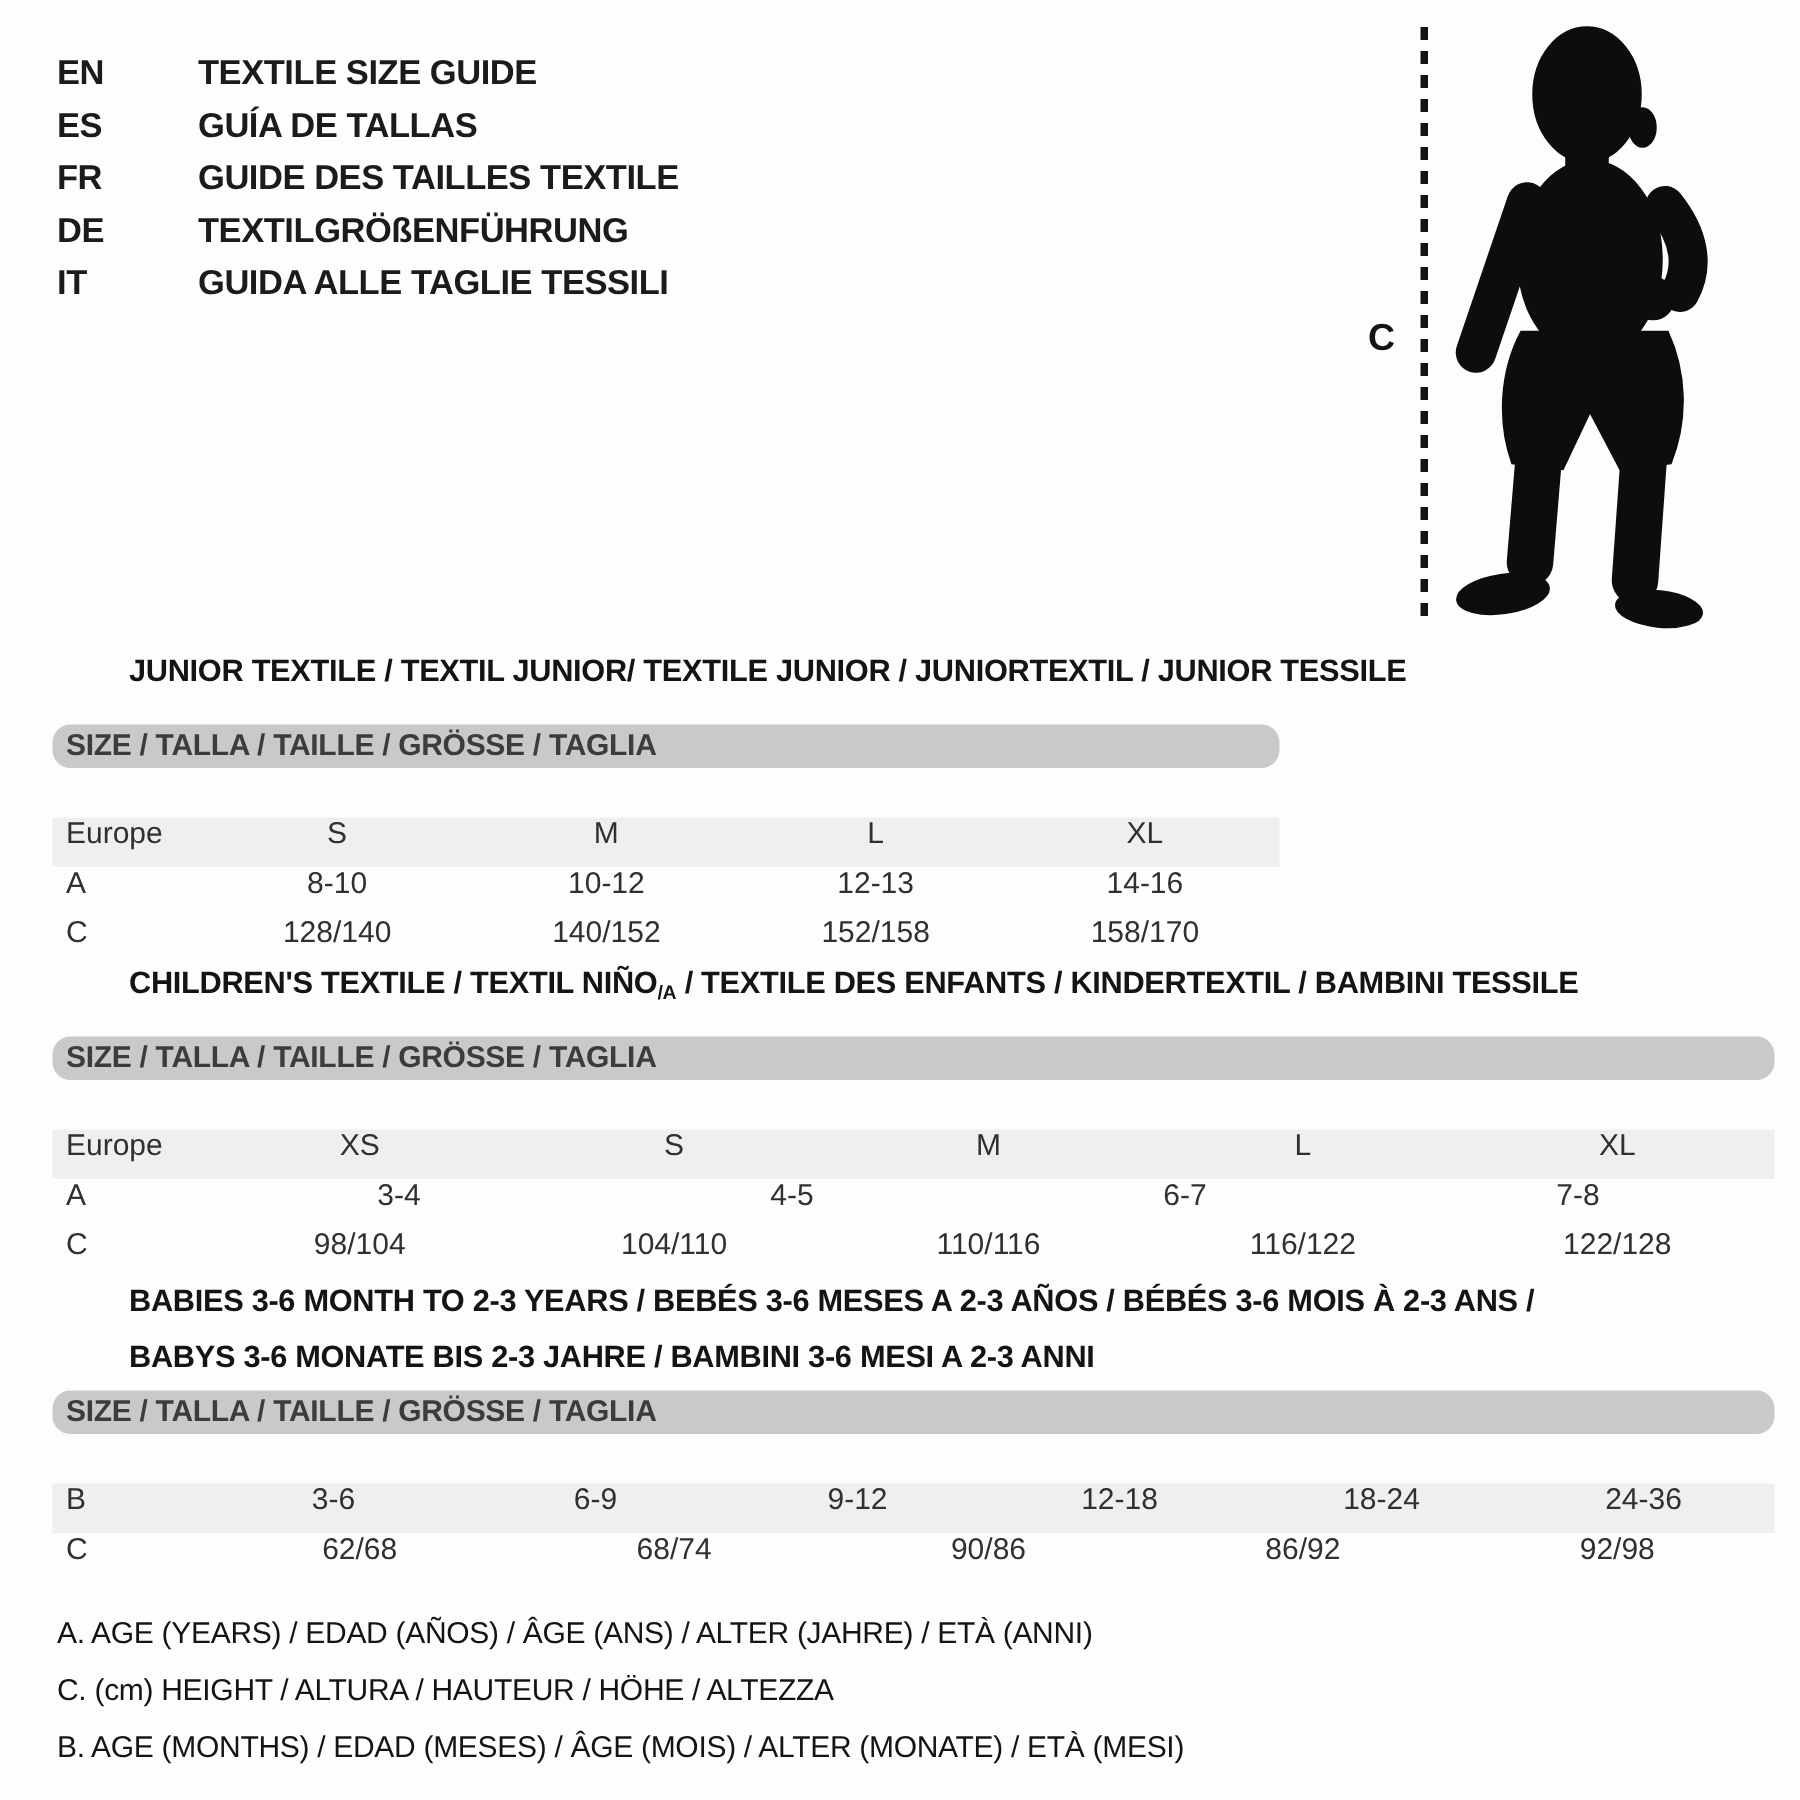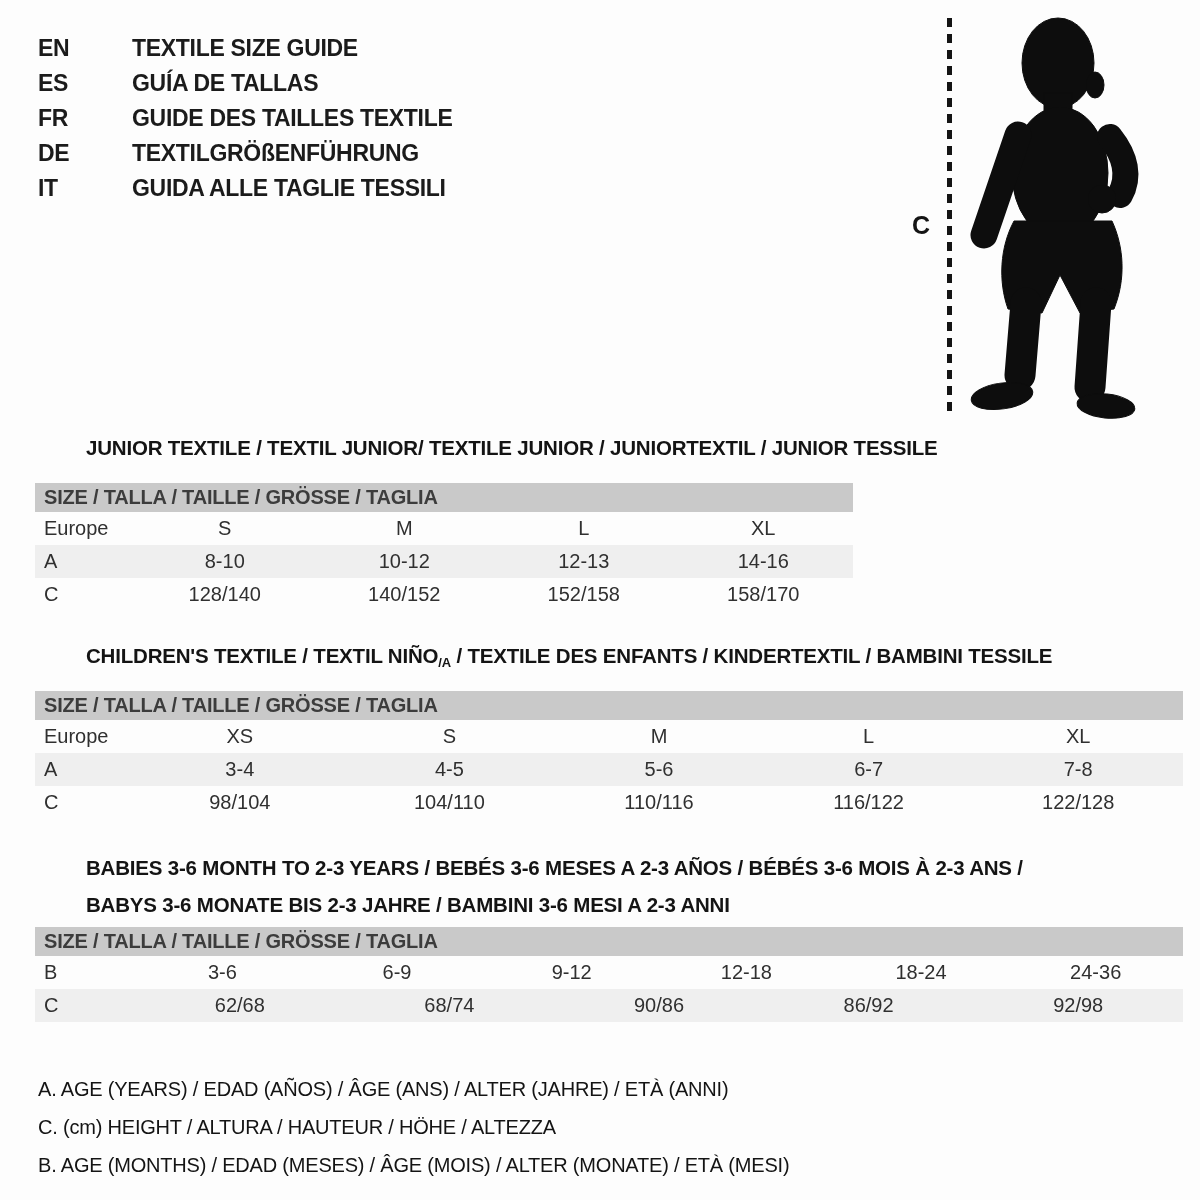--- a/index.html
+++ b/index.html
@@ -30,25 +30,25 @@
   .title-junior{top:436px;}
   .title-children{top:644px;}
   .title-babies{top:849px;line-height:37px;}
   
   .size-table{position:absolute;left:35px;}
   .tbl-junior{top:483px;width:818px;}
   .tbl-children{top:691px;width:1148px;}
   .tbl-babies{top:927px;width:1148px;}
   .thead{
     background:#c9c9c9;color:#3c3c3c;font-weight:700;font-size:20px;
-    height:29px;line-height:29px;padding-left:9px;letter-spacing:-0.2px;
+    height:29px;line-height:29px;padding-left:9px;letter-spacing:-0.2px;border-radius:12px;
   }
   .tbody .trow{display:flex;height:33px;line-height:33px;font-size:20px;color:#303030;}
   .tbody .trow:nth-child(even){background:#efefef;}
-  .cell{white-space:nowrap;}
+  .cell{white-space:nowrap;margin-top:28px;}
   .cell.label{width:100px;padding-left:9px;box-sizing:border-box;text-align:left;}
   .cell.val{flex:1;text-align:center;}
   
   .legend{position:absolute;left:38px;top:1070px;}
   .legend-line{font-weight:400;font-size:20px;line-height:38px;letter-spacing:-0.2px;color:#141414;white-space:nowrap;}
 </style>
 </head>
 <body>
 
 <div class="lang-header">
@@ -141,21 +141,20 @@
       <span class="cell val">XS</span>
       <span class="cell val">S</span>
       <span class="cell val">M</span>
       <span class="cell val">L</span>
       <span class="cell val">XL</span>
     </div>
     <div class="trow">
       <span class="cell label">A</span>
       <span class="cell val">3-4</span>
       <span class="cell val">4-5</span>
-      <span class="cell val">5-6</span>
       <span class="cell val">6-7</span>
       <span class="cell val">7-8</span>
     </div>
     <div class="trow">
       <span class="cell label">C</span>
       <span class="cell val">98/104</span>
       <span class="cell val">104/110</span>
       <span class="cell val">110/116</span>
       <span class="cell val">116/122</span>
       <span class="cell val">122/128</span>

